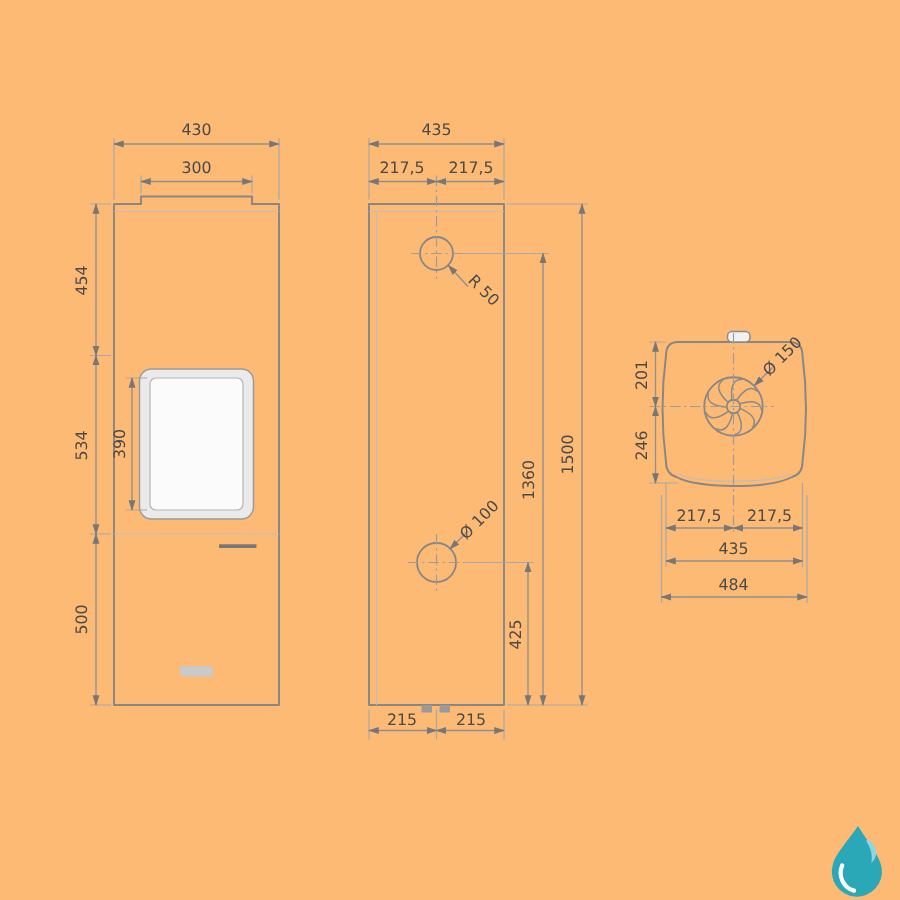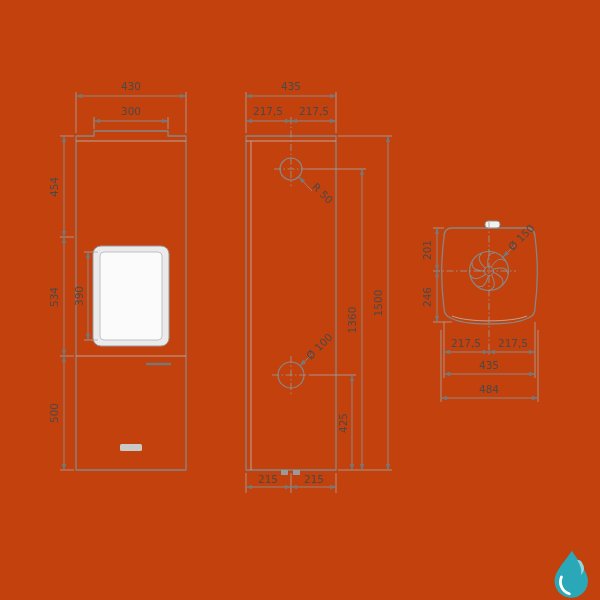--- a/index.html
+++ b/index.html
@@ -1,16 +1,16 @@
 <!DOCTYPE html>
 <html><head>
 <meta charset="utf-8">
 <style>
   html,body{margin:0;padding:0;background:#ffffff;}
-  .sheet{position:relative;width:600px;height:600px;background:#c2410c;overflow:hidden;
+  .sheet{position:relative;width:600px;height:600px;background:#fdba74;overflow:hidden;
          font-family:"DejaVu Sans",sans-serif;}
   svg{display:block;}
   .body{fill:none;stroke:#878787;stroke-width:1.3;stroke-linejoin:round;stroke-linecap:round;}
   .lite{fill:none;stroke:#bdbdbd;stroke-width:0.8;}
   .ext{stroke:#a8a8a8;stroke-width:0.8;}
   .dim{stroke:#8f8f8f;stroke-width:0.9;marker-start:url(#arr);marker-end:url(#arr);}
   .ldr{stroke:#8f8f8f;stroke-width:0.9;marker-start:url(#arr);fill:none;}
   .cl{stroke:#9d9d9d;stroke-width:0.8;stroke-dasharray:7 2.5 1.5 2.5;fill:none;}
   .circ{fill:none;stroke:#878787;stroke-width:1.2;}
   .blade{fill:none;stroke:#8a8a8a;stroke-width:1;}

